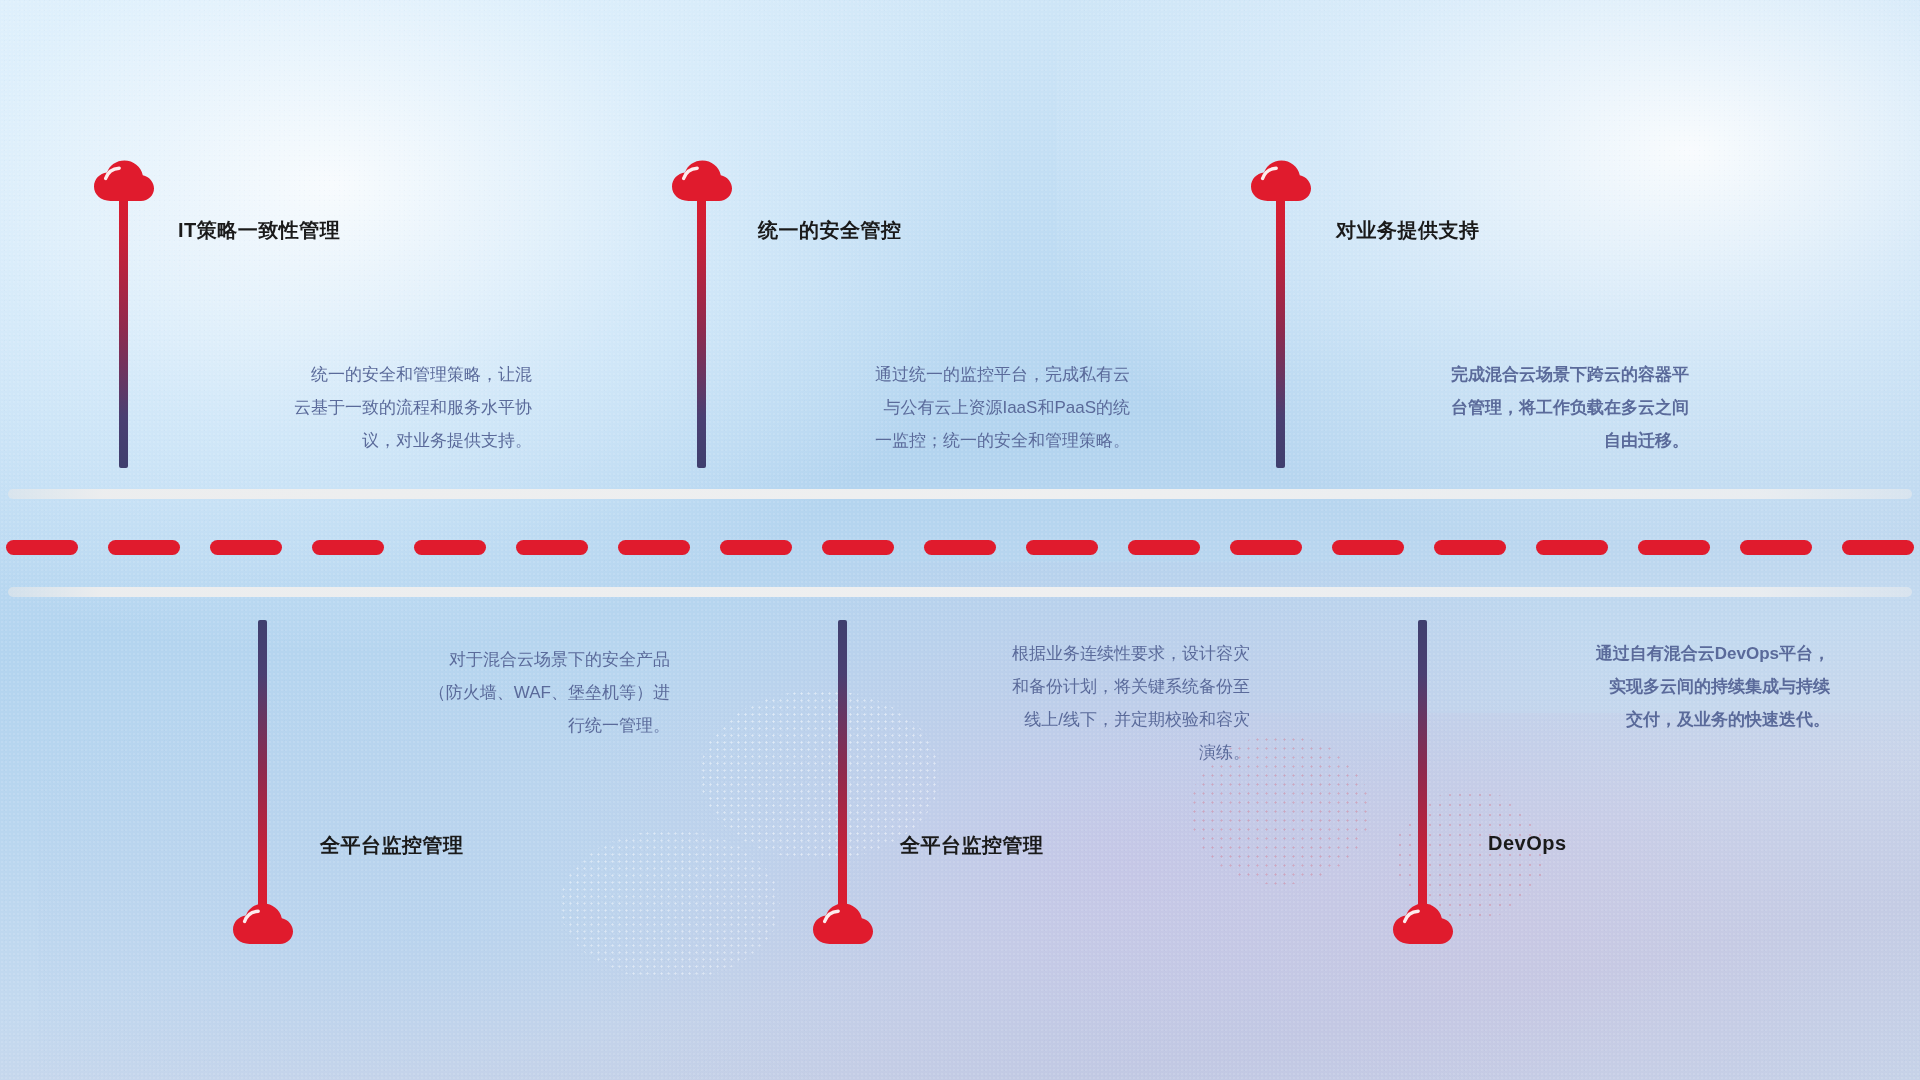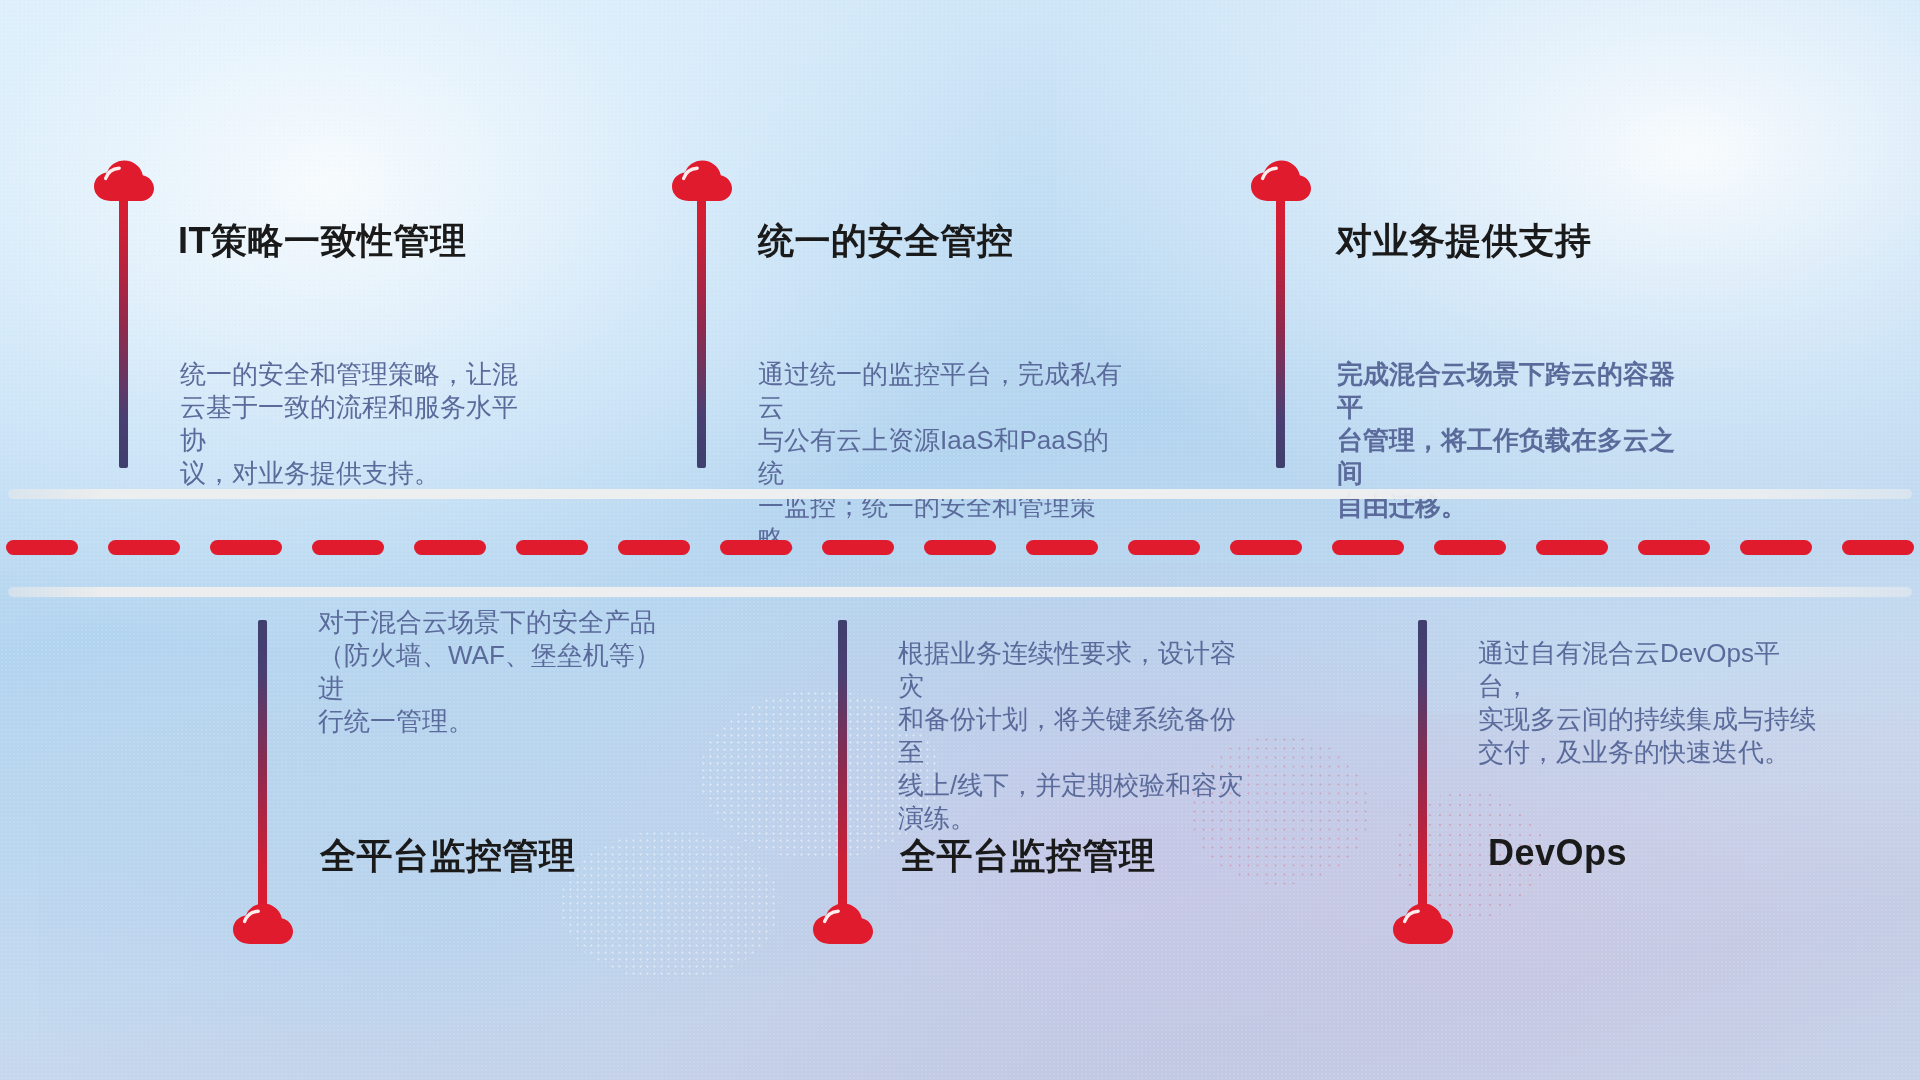--- a/index.html
+++ b/index.html
@@ -177,35 +177,36 @@
 
   .cloud {
     position: absolute;
     width: 62px;
     height: 44px;
   }
   .cloud svg { display: block; width: 100%; height: 100%; }
 
   .pin-title {
     position: absolute;
-    font-size: 36px;
+    font-size: 20px;
     font-weight: 700;
     color: #1a1a1a;
     letter-spacing: 0.5px;
     white-space: nowrap;
   }
   .pin-body {
     position: absolute;
-    font-size: 26px;
+    font-size: 17px;
     line-height: 33px;
     color: #5a6a9a;
     width: 352px;
     white-space: pre-line;
-  }
-  .pin-body.latin-mixed { color: #5a6a9a; }
+    text-align: right;
+  }
+  .pin-body.latin-mixed { color: #5a6a9a; font-weight: bold; }
 </style>
 </head>
 <body>
 
 <div id="stage">
 
   <div class="bg-base"></div>
   <div class="bg-glow-a"></div>
   <div class="bg-glow-b"></div>
   <div class="bg-glow-c"></div>
@@ -284,21 +285,21 @@
   <div class="road-edge bottom"></div>
 
   <div class="pin">
     <div class="stem up" style="left:258px; top:620px; height:300px;"></div>
     <div class="cloud" style="left:232px; top:903px;">
       <svg viewBox="0 0 62 44" xmlns="http://www.w3.org/2000/svg">
         <path d="M17.5 41 C7.8 41 1 34.6 1 26.6 C1 19.4 6.6 13.4 14 12.6 C16.4 5.4 23.4 0.6 31.4 0.6 C40.4 0.6 48 6.8 49.8 15.2 C56.2 16.6 61 22 61 28.6 C61 35.4 55.2 41 48 41 Z" fill="#e01b2d"></path>
         <path d="M12.6 18.5 C14.6 12.6 19.8 8.6 26.2 8.2" stroke="#ffffff" stroke-width="3.4" stroke-linecap="round" fill="none" opacity="0.92"></path>
       </svg>
     </div>
-    <div class="pin-body" style="left:318px; top:606px;">对于混合云场景下的安全产品
+    <div class="pin-body" style="left:318px; top:643px;">对于混合云场景下的安全产品
 （防火墙、WAF、堡垒机等）进
 行统一管理。</div>
     <div class="pin-title" style="left:320px; top:832px;">全平台监控管理</div>
   </div>
 
   <div class="pin">
     <div class="stem up" style="left:838px; top:620px; height:300px;"></div>
     <div class="cloud" style="left:812px; top:903px;">
       <svg viewBox="0 0 62 44" xmlns="http://www.w3.org/2000/svg">
         <path d="M17.5 41 C7.8 41 1 34.6 1 26.6 C1 19.4 6.6 13.4 14 12.6 C16.4 5.4 23.4 0.6 31.4 0.6 C40.4 0.6 48 6.8 49.8 15.2 C56.2 16.6 61 22 61 28.6 C61 35.4 55.2 41 48 41 Z" fill="#e01b2d"></path>

